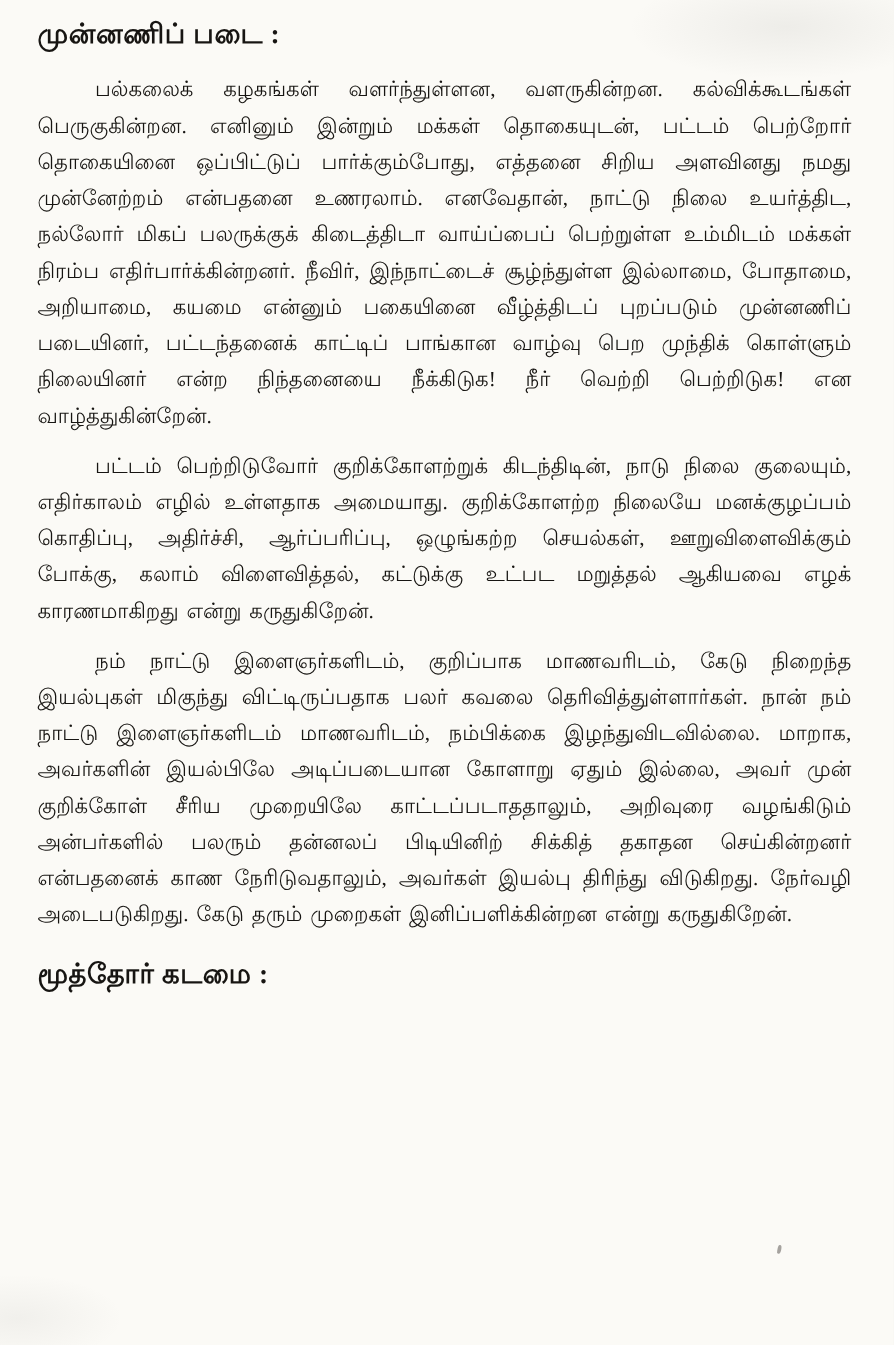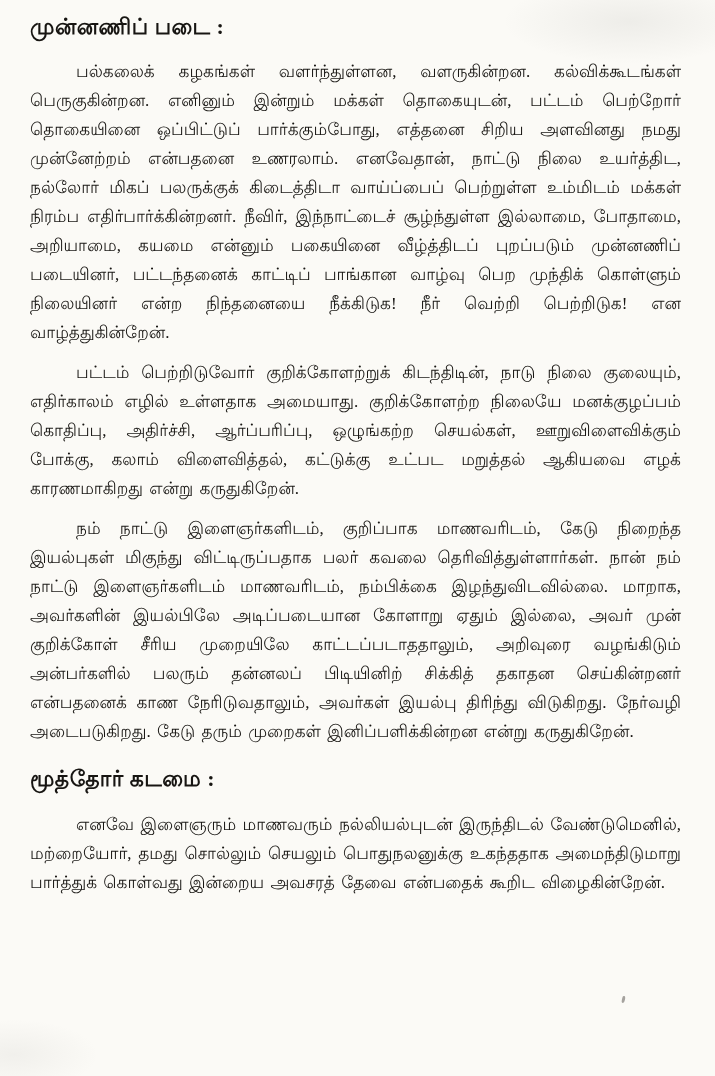--- a/index.html
+++ b/index.html
@@ -69,15 +69,14 @@
   <h2 class="heading">முன்னணிப் படை :</h2>
 
   <p class="para">பல்கலைக் கழகங்கள் வளர்ந்துள்ளன, வளருகின்றன. கல்விக்கூடங்கள் பெருகுகின்றன. எனினும் இன்றும் மக்கள் தொகையுடன், பட்டம் பெற்றோர் தொகையினை ஒப்பிட்டுப் பார்க்கும்போது, எத்தனை சிறிய அளவினது நமது முன்னேற்றம் என்பதனை உணரலாம். எனவேதான், நாட்டு நிலை உயர்த்திட, நல்லோர் மிகப் பலருக்குக் கிடைத்திடா வாய்ப்பைப் பெற்றுள்ள உம்மிடம் மக்கள் நிரம்ப எதிர்பார்க்கின்றனர். நீவிர், இந்நாட்டைச் சூழ்ந்துள்ள இல்லாமை, போதாமை, அறியாமை, கயமை என்னும் பகையினை வீழ்த்திடப் புறப்படும் முன்னணிப் படையினர், பட்டந்தனைக் காட்டிப் பாங்கான வாழ்வு பெற முந்திக் கொள்ளும் நிலையினர் என்ற நிந்தனையை நீக்கிடுக! நீர் வெற்றி பெற்றிடுக! என வாழ்த்துகின்றேன்.</p>
 
   <p class="para"><span>பட்டம் பெற்றிடுவோர் குறிக்கோளற்றுக் கிடந்திடின், நாடு நிலை குலையும், எதிர்காலம் எழில் உள்ளதாக அமையாது. குறிக்கோளற்ற நிலையே மனக்குழப்பம் கொதிப்பு, அதிர்ச்சி, ஆர்ப்பரிப்பு, ஒழுங்கற்ற செயல்கள், </span><span class="underline-word">ஊறு</span><span>விளைவிக்கும் போக்கு, கலாம் விளைவித்தல், கட்டுக்கு உட்பட மறுத்தல் ஆகியவை எழக் காரணமாகிறது என்று கருதுகிறேன்.</span></p>
 
   <p class="para">நம் நாட்டு இளைஞர்களிடம், குறிப்பாக மாணவரிடம், கேடு நிறைந்த இயல்புகள் மிகுந்து விட்டிருப்பதாக பலர் கவலை தெரிவித்துள்ளார்கள். நான் நம் நாட்டு இளைஞர்களிடம் மாணவரிடம், நம்பிக்கை இழந்துவிடவில்லை. மாறாக, அவர்களின் இயல்பிலே அடிப்படையான கோளாறு ஏதும் இல்லை, அவர் முன் குறிக்கோள் சீரிய முறையிலே காட்டப்படாததாலும், அறிவுரை வழங்கிடும் அன்பர்களில் பலரும் தன்னலப் பிடியினிற் சிக்கித் தகாதன செய்கின்றனர் என்பதனைக் காண நேரிடுவதாலும், அவர்கள் இயல்பு திரிந்து விடுகிறது. நேர்வழி அடைபடுகிறது. கேடு தரும் முறைகள் இனிப்பளிக்கின்றன என்று கருதுகிறேன்.</p>
 
   <h2 class="heading second">மூத்தோர் கடமை :</h2>
 
-  <p class="para">எனவே இளைஞரும் மாணவரும் நல்லியல்புடன் இருந்திடல் வேண்டுமெனில், மற்றையோர், தமது சொல்லும் செயலும் பொதுநலனுக்கு உகந்ததாக அமைந்திடுமாறு பார்த்துக் கொள்வது இன்றைய அவசரத் தேவை என்பதைக் கூறிட விழைகின்றேன்.</p>
 
 </div>
 
 </body></html>

